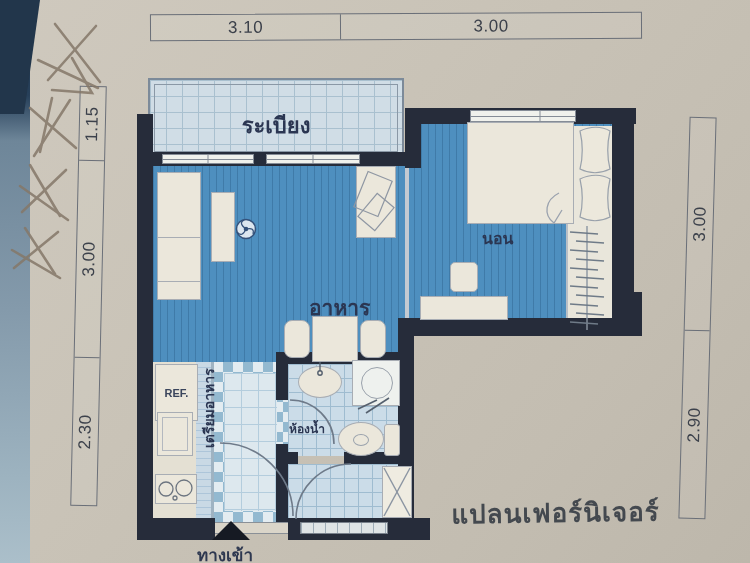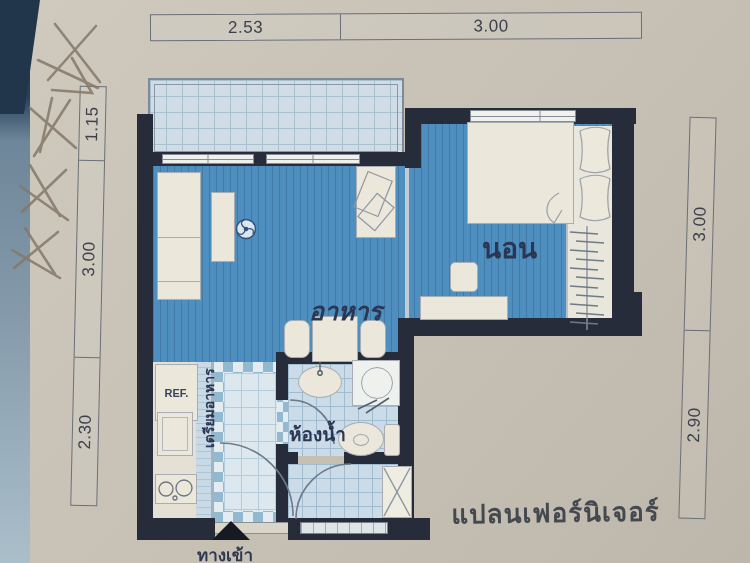--- a/index.html
+++ b/index.html
@@ -66,21 +66,21 @@
 </style>
 </head>
 <body>
 
 <div class="canvas">
 
   <div class="abs photo-strip"></div>
   <div class="abs photo-corner"></div>
 
   <div class="abs dimbar h" style="left:150px;top:13px;width:492px;height:27px;transform:rotate(-0.3deg);">
-    <div class="seg" style="flex:145 0 0;">2.53</div>
+    <div class="seg" style="flex:145 0 0;">3.10</div>
     <div class="seg" style="flex:230 0 0;">3.00</div>
   </div>
   <div class="abs dimbar v" style="left:75px;top:86px;width:27px;height:420px;transform:rotate(1.3deg);">
     <div class="seg" style="flex:74 0 0;">
         <span>1.15</span>
       </div>
     <div class="seg" style="flex:198 0 0;">
         <span>3.00</span>
       </div>
     <div class="seg" style="flex:148 0 0;">
@@ -243,23 +243,24 @@
         <line x1="410" y1="468" x2="384" y2="516"></line>
     </g>
 
     <g stroke="#858c96" stroke-width="1">
       <line x1="540" y1="111" x2="540" y2="121"></line>
         <line x1="208" y1="155" x2="208" y2="163"></line>
       <line x1="313" y1="155" x2="313" y2="163"></line>
     </g>
   </svg>
 
-  <div class="lbl" style="left:482px;top:226px;font-size:28px;text-align:right;">นอน</div>
-  <div class="lbl" style="left:309px;top:291px;font-size:25px;font-style:italic;">อาหาร</div>
-  <div class="lbl" style="left:289px;top:419px;font-size:19px;">ห้องน้ำ</div>
+  <div class="lbl" style="left:148px;top:108px;width:256px;text-align:center;font-size:22px;">ระเบียง</div>
+  <div class="lbl" style="left:482px;top:226px;font-size:16px;text-align:right;">นอน</div>
+  <div class="lbl" style="left:309px;top:291px;font-size:21px;">อาหาร</div>
+  <div class="lbl" style="left:289px;top:419px;font-size:12px;">ห้องน้ำ</div>
   <div class="lbl" style="left:198px;top:448px;font-size:14px;transform:rotate(-90deg);transform-origin:left top;">เตรียมอาหาร</div>
 
   <div class="abs tri" style="left:212px;top:521px;"></div>
   <div class="lbl" style="left:197px;top:541px;font-size:17px;font-weight:600;color:#2e3850;">ทางเข้า</div>
 
   <div class="lbl title" style="left:448px;top:492px;width:215px;text-align:center;font-size:26px;">แปลนเฟอร์นิเจอร์</div>
 
 </div>
 
 </body></html>

